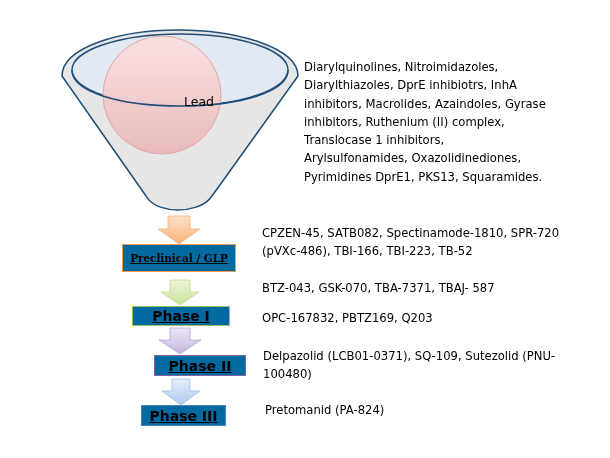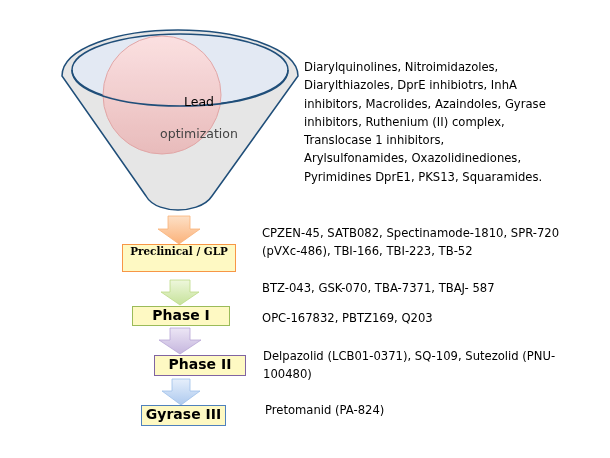--- a/index.html
+++ b/index.html
@@ -2,22 +2,22 @@
 <html><head>
 <meta charset="utf-8">
 <style>
   html, body { margin: 0; padding: 0; background: #ffffff; }
   body { width: 610px; height: 458px; position: relative; overflow: hidden;
          font-family: "DejaVu Sans", sans-serif; color: #000; }
   #diagram { position: absolute; left: 0; top: 0; }
   .txt { position: absolute; font-family: "DejaVu Sans", sans-serif; font-size: 11.6px;
          line-height: 18.3px; color: #000; white-space: pre-line; }
   .lead-text { font-size: 12.5px; text-align: center; line-height: 16px; margin-left: 36px; }
-  .stage-box { position: absolute; box-sizing: border-box; background: #fef9c3;
-               display: flex; justify-content: center; }
+  .stage-box { position: absolute; box-sizing: border-box; background: #0369a1;
+               display: flex; align-items: center; justify-content: center; text-decoration: underline; }
   .stage-label { font-family: "DejaVu Sans", sans-serif; font-size: 14px; font-weight: bold; }
   .stage-label.serif { font-family: "DejaVu Serif", serif; font-size: 10.4px; }
 </style>
 </head>
 <body>
 
 <svg id="diagram" width="610" height="458">
   <defs>
     <linearGradient id="gOrange" x1="0" y1="0" x2="0" y2="1">
       <stop offset="0" stop-color="#fde0c6"></stop>
@@ -51,42 +51,41 @@
   <path d="M72,70 C72,92 120,106 180,106 C240,106 288,92 288,70" fill="none" stroke="#1f4e79" stroke-width="1.5"></path>
 
   <path d="M168,216 L190,216 L190,229 L200,229 L179,244 L158,229 L168,229 Z" fill="url(#gOrange)" stroke="#f9b27a" stroke-width="0.8"></path>
   <path d="M170,280 L190,280 L190,292 L199,292 L180,305 L161,292 L170,292 Z" fill="url(#gGreen)" stroke="#bcdb88" stroke-width="0.8"></path>
   <path d="M170,328 L190,328 L190,340 L201,340 L180,354 L159,340 L170,340 Z" fill="url(#gPurple)" stroke="#b8a6d6" stroke-width="0.8"></path>
   <path d="M172,379 L190,379 L190,391 L200,391 L181,405 L162,391 L172,391 Z" fill="url(#gBlue)" stroke="#9ec0ea" stroke-width="0.8"></path>
 </svg>
 
 <div class="txt lead-text" style="left:118px; top:78px; width:90px;">
   <div>Lead</div>
-  <div style="color:#444;">optimization</div>
 </div>
 
 <div class="txt" style="left:304px; top:58px; width:300px; ">Diarylquinolines, Nitroimidazoles,
 Diarylthiazoles, DprE inhibiotrs, InhA
 inhibitors, Macrolides, Azaindoles, Gyrase
 inhibitors, Ruthenium (II) complex,
 Translocase 1 inhibitors,
 Arylsulfonamides, Oxazolidinediones,
 Pyrimidines DprE1, PKS13, Squaramides.</div>
 
 <div class="stage-box" style="left:122px; top:244px; width:114px; height:28px; border:1.5px solid #f79646;">
   <span class="stage-label serif">Preclinical / GLP</span>
 </div>
 <div class="stage-box" style="left:132px; top:306px; width:98px; height:20px; border:1.5px solid #9bbb59;">
   <span class="stage-label">Phase I</span>
 </div>
 <div class="stage-box" style="left:154px; top:355px; width:92px; height:21px; border:1.5px solid #8064a2;">
   <span class="stage-label">Phase II</span>
 </div>
 <div class="stage-box" style="left:141px; top:405px; width:85px; height:21px; border:1.5px solid #4f81bd;">
-  <span class="stage-label">Gyrase III</span>
+  <span class="stage-label">Phase III</span>
 </div>
 
 <div class="txt" style="left:262px; top:224px; width:345px;">CPZEN-45, SATB082, Spectinamode-1810, SPR-720
 (pVXc-486), TBI-166, TBI-223, TB-52</div>
 <div class="txt" style="left:262px; top:279px; width:345px;">BTZ-043, GSK-070, TBA-7371, TBAJ- 587</div>
 <div class="txt" style="left:262px; top:309px; width:345px;">OPC-167832, PBTZ169, Q203</div>
 <div class="txt" style="left:263px; top:347px; width:345px;">Delpazolid (LCB01-0371),  SQ-109, Sutezolid (PNU-
 100480)</div>
 <div class="txt" style="left:265px; top:401px; width:345px;">Pretomanid (PA-824)</div>
 

